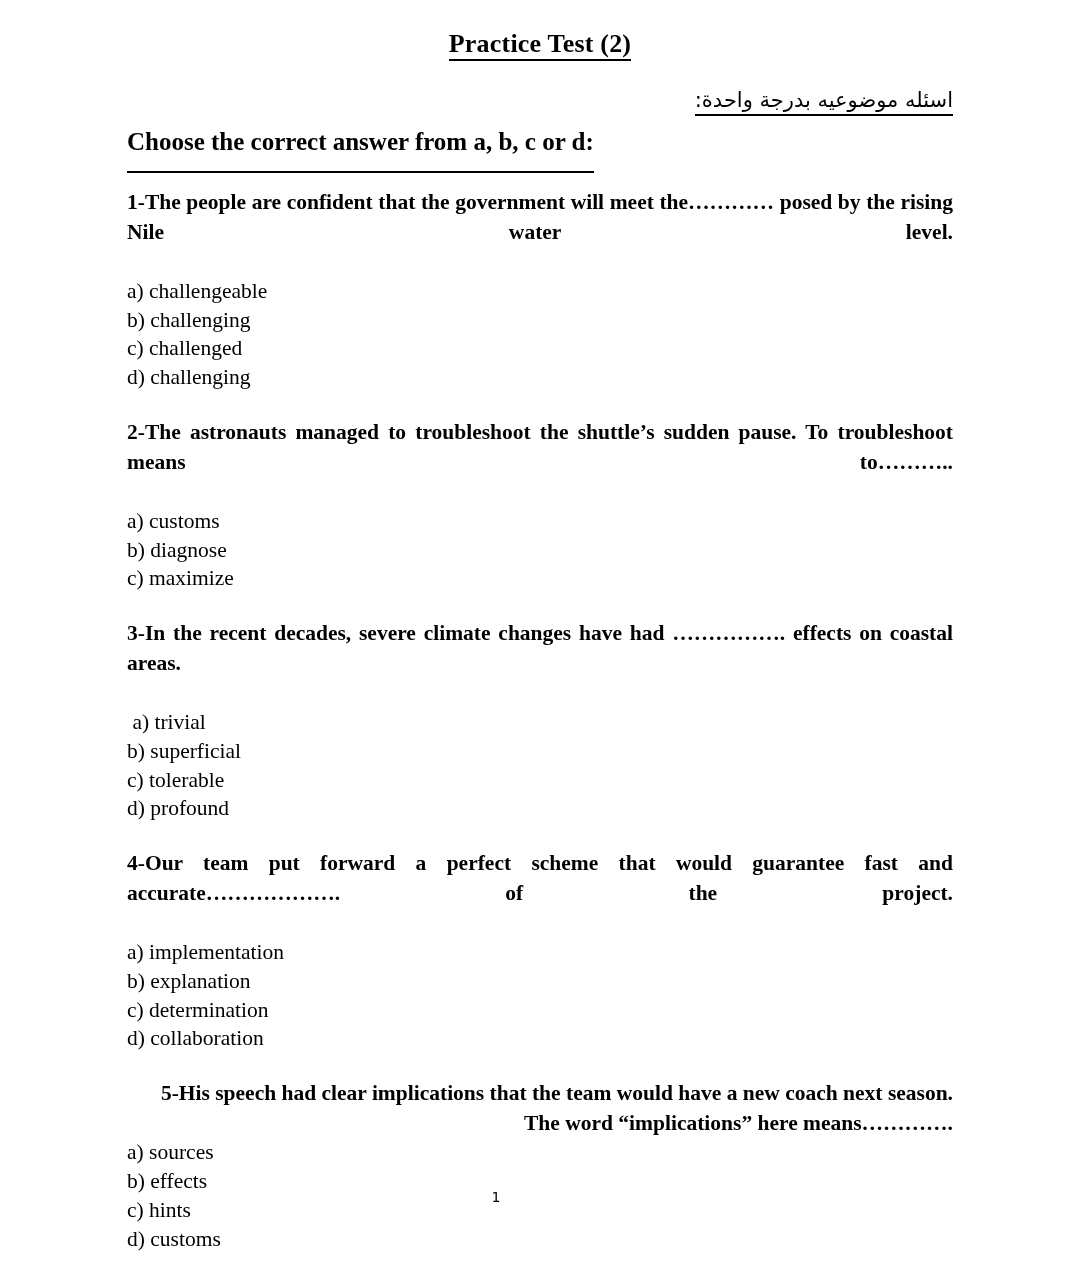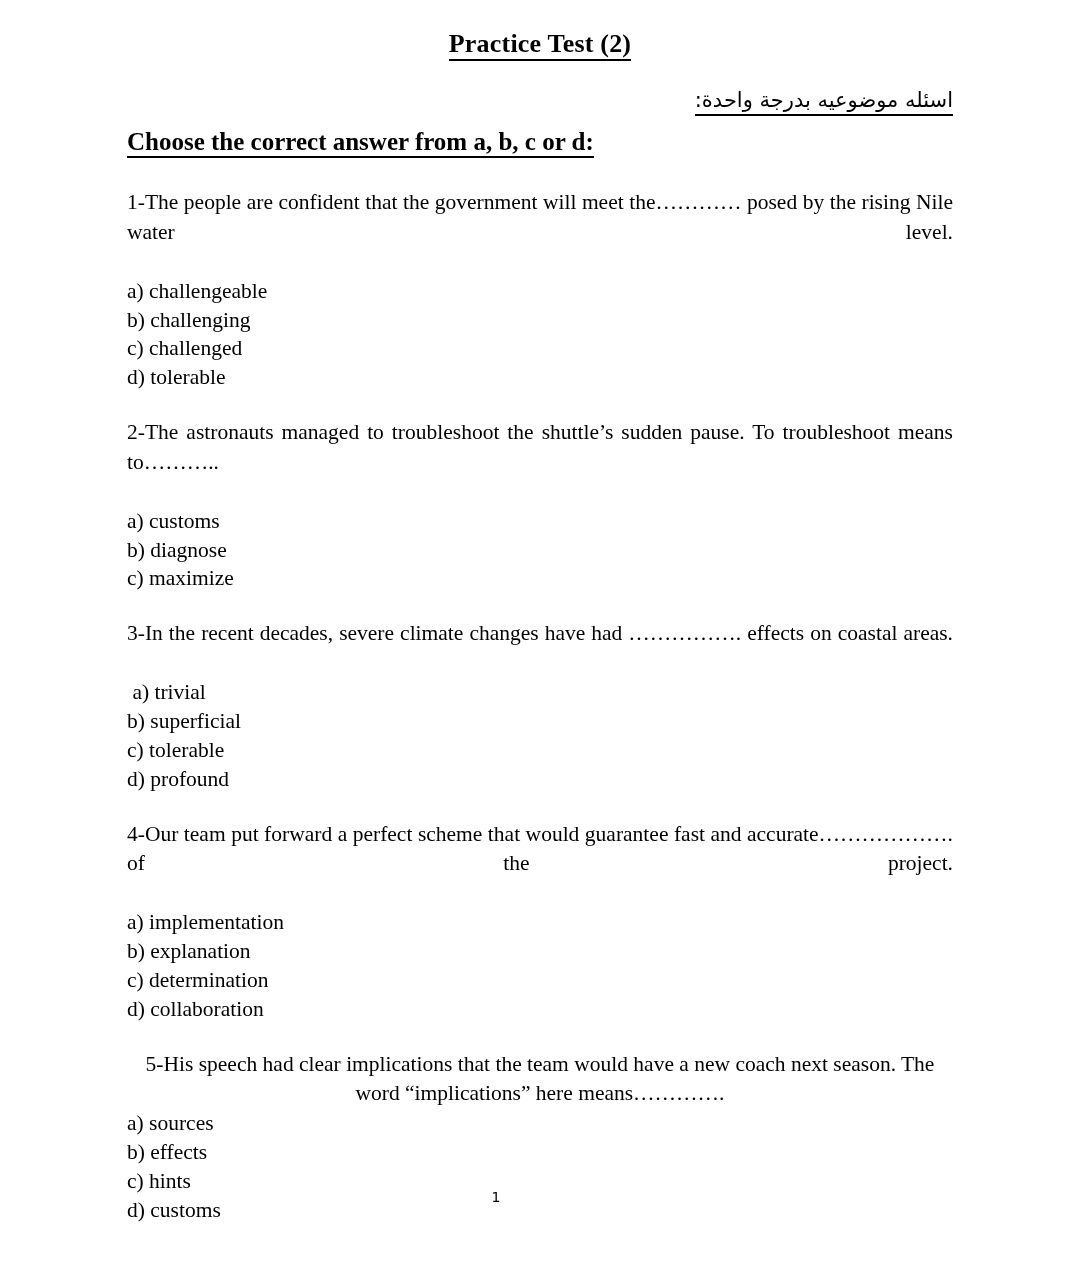--- a/index.html
+++ b/index.html
@@ -67,48 +67,48 @@
   .instruction {
     font-size: 25px;
     font-weight: bold;
     margin: 0;
     padding-top: 12px;
     line-height: 1.3;
     text-align: left;
   }
   .instruction .u {
     border-bottom: 2.5px solid #000;
-    padding-bottom: 1px;
+    padding-bottom: 16px;
   }
 
   
   .questions {
     padding-top: 30px;
   }
   .question-block {
     margin: 0 0 26px 0;
   }
   .question-block:last-child {
     margin-bottom: 0;
   }
   .q-stem {
     font-size: 21.5px;
-    font-weight: normal;
+    font-weight: bold;
     line-height: 1.37;
     text-align: justify;
     text-justify: inter-word;
     margin: 0;
   }
   .q-stem::after {
     content: "";
     display: inline-block;
     width: 100%;
   }
   .q-stem.no-justify {
-    text-align: center;
+    text-align: right;
   }
   .q-stem.no-justify::after {
     content: none;
   }
   .options {
     list-style: none;
     margin: 0;
     padding: 0;
   }
   .option {
@@ -143,21 +143,21 @@
     <p class="instruction"><span class="u">Choose the correct answer from a, b, c or d:</span></p>
 
     <div class="questions">
 
       <div class="question-block">
         <p class="q-stem">1-The people are confident that the government will meet the………… posed by the rising Nile water level.</p>
         <div class="options">
           <div class="option">a) challengeable</div>
           <div class="option">b) challenging</div>
           <div class="option">c) challenged</div>
-          <div class="option">d) tolerable</div>
+          <div class="option">d) challenging</div>
         </div>
       </div>
 
       <div class="question-block">
         <p class="q-stem">2-The astronauts managed to troubleshoot the shuttle’s sudden pause. To troubleshoot means to………..</p>
         <div class="options">
           <div class="option">a) customs</div>
           <div class="option">b) diagnose</div>
           <div class="option">c) maximize</div>
         </div>

